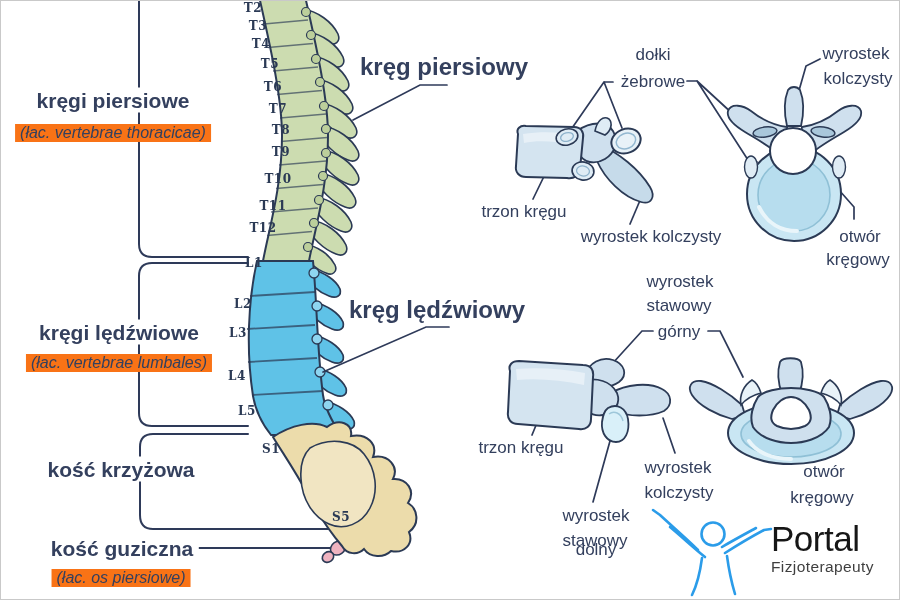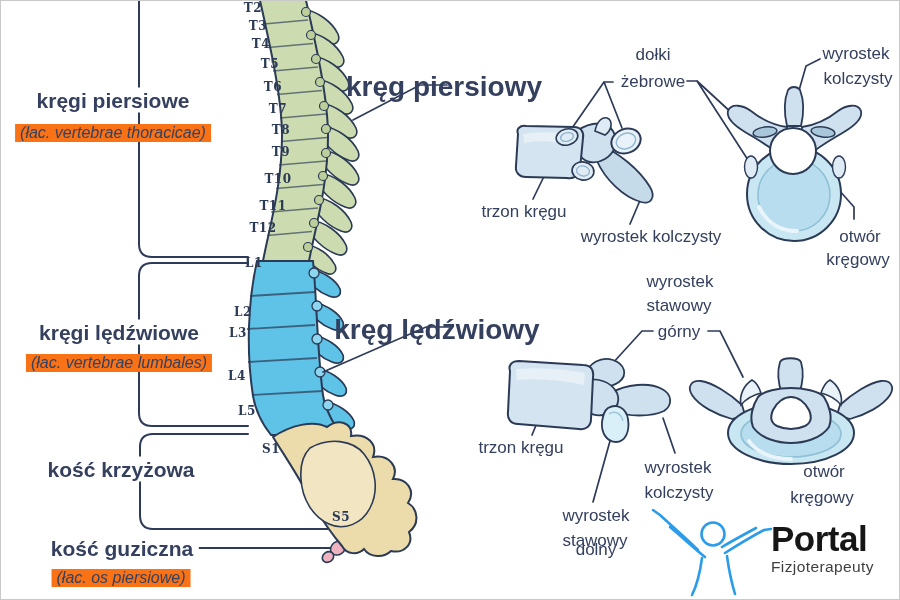--- a/index.html
+++ b/index.html
@@ -4,27 +4,27 @@
 <style>
   html,body{margin:0;padding:0;background:#fff;}
   .canvas{position:relative;width:900px;height:600px;background:#fff;
           border:1px solid #c9c9c9;box-sizing:border-box;overflow:hidden;
           font-family:"Liberation Sans",sans-serif;}
   svg.art{position:absolute;left:0;top:0;width:900px;height:600px;}
   .lbl{position:absolute;transform:translate(-50%,-50%);white-space:nowrap;
        color:#34405e;line-height:1;}
   .group-title{font-size:21px;font-weight:bold;background:#fff;padding:2px 6px;}
   .group-latin{font-size:16px;font-style:italic;background:#f97316;padding:1px 5px;}
-  .callout{font-size:28px;font-weight:bold;margin-top:20px;}
+  .callout{font-size:24px;font-weight:bold;}
   .detail{font-size:17px;}
   .vlabel{position:absolute;transform:translate(-50%,-50%);
           font-family:"DejaVu Serif",serif;font-weight:bold;font-size:12px;
           color:#2b3a55;letter-spacing:.5px;text-align:right;}
   .logo-title{position:absolute;transform:translate(0,-50%);
-          font-size:35px;font-weight:bold;color:#161616;letter-spacing:-.5px;}
+          font-size:35px;font-weight:normal;color:#161616;letter-spacing:-.5px;}
   .logo-sub{position:absolute;transform:translate(0,-50%);
           font-size:15.5px;color:#3f3f3f;letter-spacing:.4px;text-align:right;}
 </style>
 </head>
 <body>
 
 <div class="canvas">
 
 <svg class="art" viewBox="0 0 900 600">
 
@@ -206,21 +206,21 @@
 <span class="vlabel" style="left:260px;top:43px">T4</span>
 <span class="vlabel" style="left:269px;top:63px">T5</span>
 <span class="vlabel" style="left:272px;top:86px">T6</span>
 <span class="vlabel" style="left:277px;top:108px">T7</span>
 <span class="vlabel" style="left:280px;top:129px">T8</span>
 <span class="vlabel" style="left:280px;top:151px">T9</span>
 <span class="vlabel" style="left:277px;top:178px">T10</span>
 <span class="vlabel" style="left:272px;top:205px">T11</span>
 <span class="vlabel" style="left:262px;top:227px">T12</span>
 <span class="vlabel" style="left:253px;top:262px">L1</span>
-<span class="vlabel" style="left:242px;top:311px">L2</span>
+<span class="vlabel" style="left:242px;top:303px">L2</span>
 <span class="vlabel" style="left:237px;top:332px">L3</span>
 <span class="vlabel" style="left:236px;top:375px">L4</span>
 <span class="vlabel" style="left:246px;top:410px">L5</span>
 <span class="vlabel" style="left:270px;top:448px">S1</span>
 <span class="vlabel" style="left:340px;top:516px">S5</span>
 
 <div class="lbl callout" style="left:443px;top:66px">kręg piersiowy</div>
 <div class="lbl callout" style="left:436px;top:309px">kręg lędźwiowy</div>
 
 <div class="lbl detail" style="left:652px;top:53px">dołki</div>

